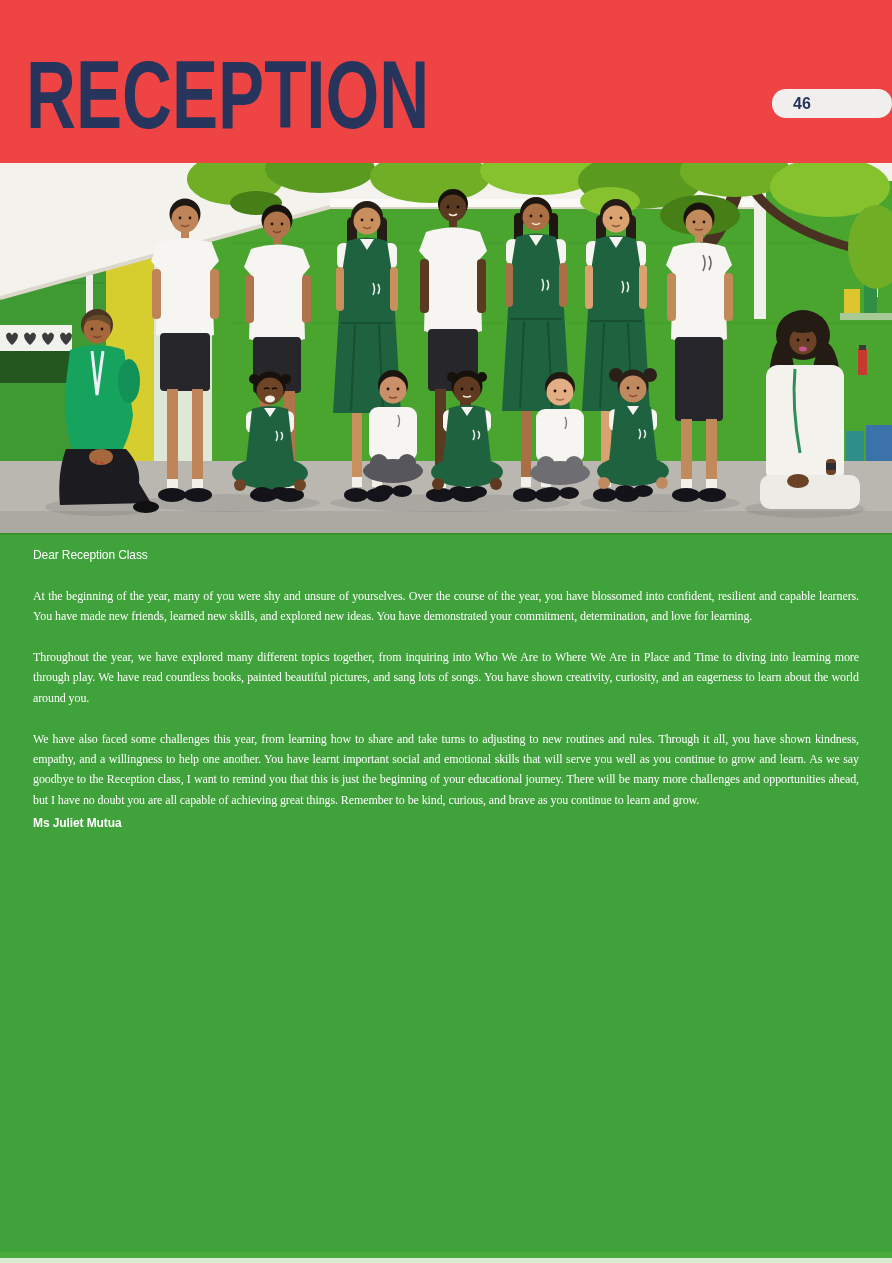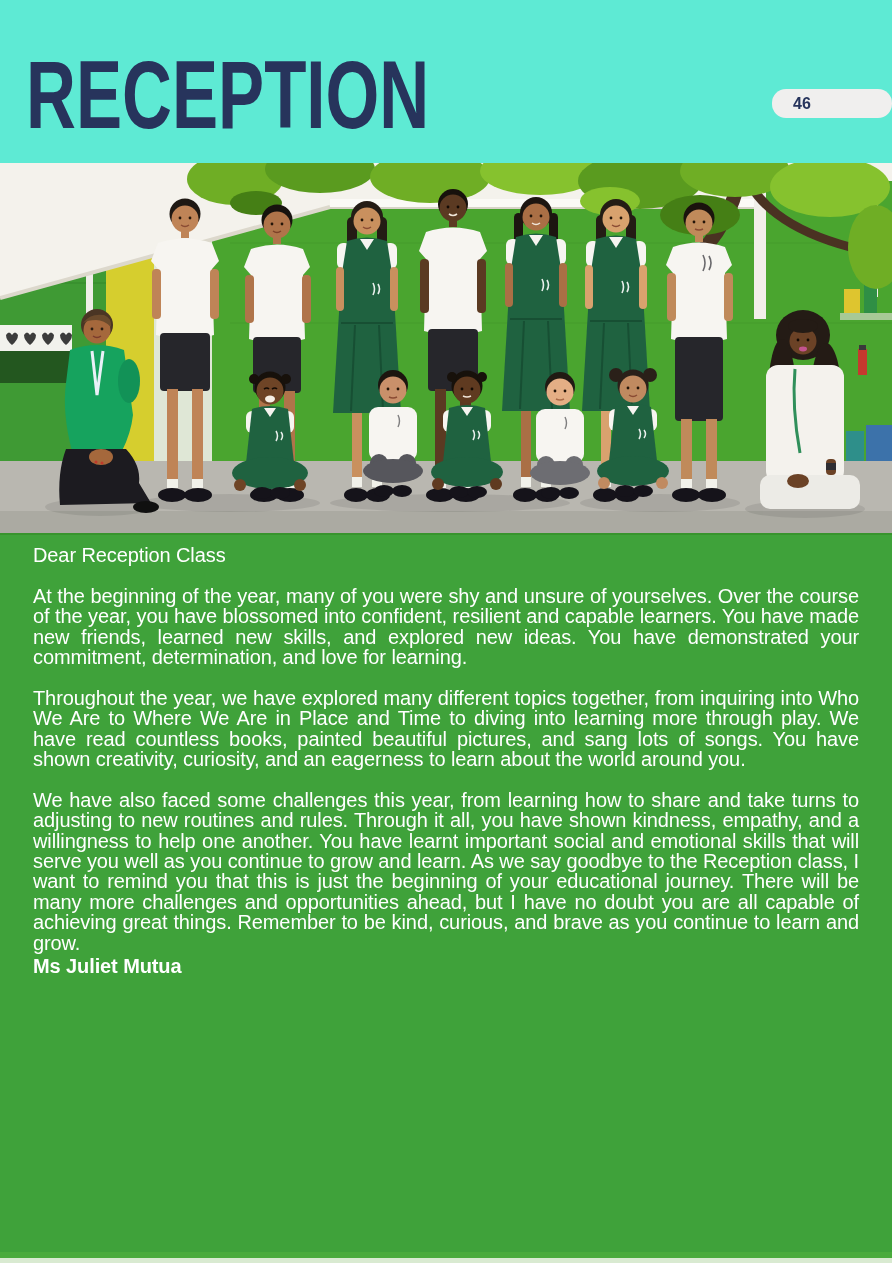--- a/index.html
+++ b/index.html
@@ -1,18 +1,18 @@
 <!DOCTYPE html>
 <html><head>
 <meta charset="utf-8">
 <style>
   html,body{margin:0;padding:0;background:#ffffff;}
   .page{
     position:relative;width:892px;height:1263px;margin:0 auto;
-    background:#5eead4;overflow:hidden;
+    background:#ef4444;overflow:hidden;
     font-family:"Liberation Sans", sans-serif;
   }
   
   .page-title{
     position:absolute;left:26px;top:50px;margin:0;
     font-size:96px;font-weight:800;line-height:0.94;
     color:#27345c;letter-spacing:0;
     transform:scaleX(0.72);transform-origin:left top;
     white-space:nowrap;
   }
@@ -24,24 +24,24 @@
   
   .photo{
     position:absolute;left:0;top:163px;width:892px;height:370px;display:block;
   }
   
   .letter{
     position:absolute;left:0;top:533px;width:892px;height:723px;
     background:#3fa23a;border-top:2px solid #37942d;box-sizing:border-box;
     color:#ffffff;
     padding:10px 33px 0 33px;
-    font-size:20px;line-height:20.4px;letter-spacing:-0.1px;
+    font-size:12px;line-height:20.4px;letter-spacing:-0.1px;
   }
   .letter p{margin:0 0 0 0;text-align:justify;}
-  .letter p + p{margin-top:20.4px;}
+  .letter p + p{margin-top:20.4px;font-family:Liberation Serif, serif;}
   .salutation{text-align:left !important;}
   .signature{margin-top:3px;font-weight:bold;}
   .bottom-accent{position:absolute;left:0;top:1252px;width:892px;height:6px;background:#4aab3c;}
   .bottom-pale{position:absolute;left:0;top:1258px;width:892px;height:5px;background:#d9ead1;}
 </style>
 </head>
 <body>
 
 <div class="page">
 

